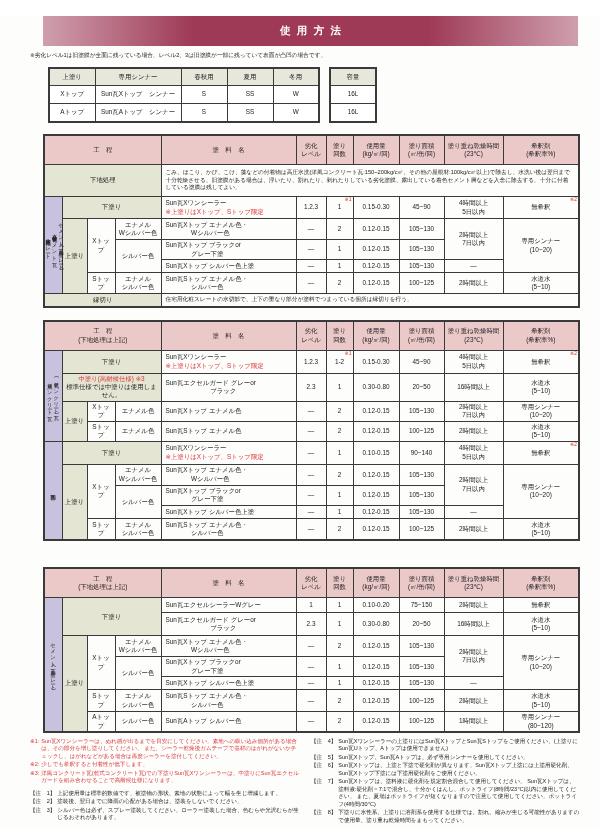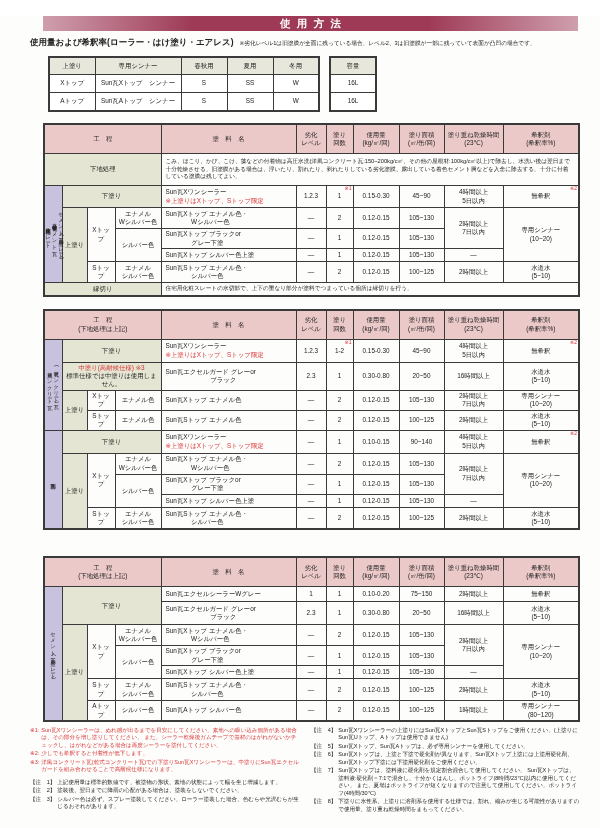--- a/index.html
+++ b/index.html
@@ -4,21 +4,21 @@
 <style>
   html,body{margin:0;padding:0;}
   body{
     width:600px;height:828px;background:#ffffff;overflow:hidden;
     font-family:"Liberation Sans","DejaVu Sans",sans-serif;color:#222;
     -webkit-font-smoothing:antialiased;
   }
   .page{position:relative;width:600px;height:828px;background:#fdfdfc;}
   
   .title-bar{
-    margin:16px 22px 0 43px;height:15px;
+    margin:16px 22px 0 43px;height:30px;
     background:linear-gradient(to right,#cf9fae,#9e3a56 28%,#9e3a56 72%,#cf9fae);
     color:#fff;font-size:10.5px;font-weight:bold;letter-spacing:.6em;
     display:flex;align-items:center;justify-content:center;text-indent:.6em;
   }
   .subtitle-row{margin:6px 22px 0 30px;display:flex;align-items:baseline;gap:6px;}
   .subtitle{font-size:8.5px;font-weight:bold;white-space:nowrap;}
   .subtitle-note{font-size:5.7px;white-space:nowrap;}
   
   table{border-collapse:collapse;table-layout:fixed;}
   td,th{border:1px solid #3a3a3a;padding:1px 2px;text-align:center;vertical-align:middle;
@@ -55,21 +55,20 @@
 </head>
 <body>
 
 <div class="page">
 
   <div class="title-bar">
     <span>使用方法</span>
   </div>
 
   <div class="subtitle-row">
-    <span class="subtitle">使用量および希釈率(ローラー・はけ塗り・エアレス)</span>
     <span class="subtitle-note">※劣化レベル1は旧塗膜が全面に残っている場合。レベル2、3は旧塗膜が一部に残っていて表面が凸凹の場合です。</span>
   </div>
 
   <div class="thinner-wrap">
     <table class="tbl small-tbl">
       <colgroup>
           <col style="width:46px">
           <col style="width:86px">
           <col style="width:46px">
           <col style="width:46px">

